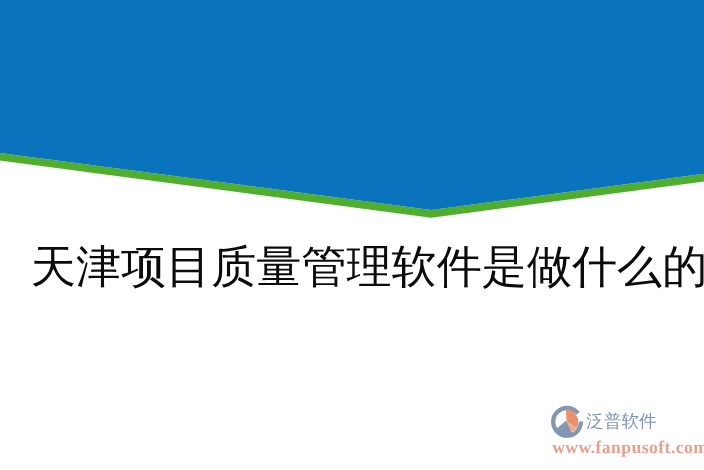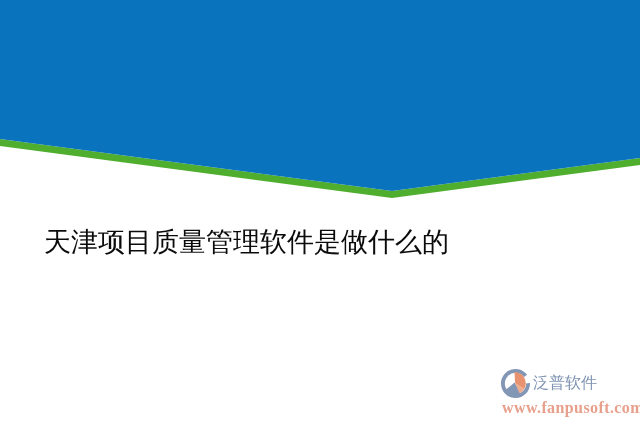--- a/index.html
+++ b/index.html
@@ -21,25 +21,25 @@
   #banner {
     position: absolute;
     left: 0;
     top: 0;
     width: 640px;
     height: 200px;
     display: block;
   }
   #title {
     position: absolute;
-    left: 44px;
+    left: 28px;
     top: 220px;
     width: 560px;
     font-family: "Liberation Serif", "DejaVu Serif", serif;
-    font-size: 27px;
+    font-size: 41px;
     line-height: 44px;
     letter-spacing: 0px;
     color: #0b0b0b;
     white-space: nowrap;
     font-weight: 400;
   }
   #logo {
     position: absolute;
     left: 500px;
     top: 366px;

